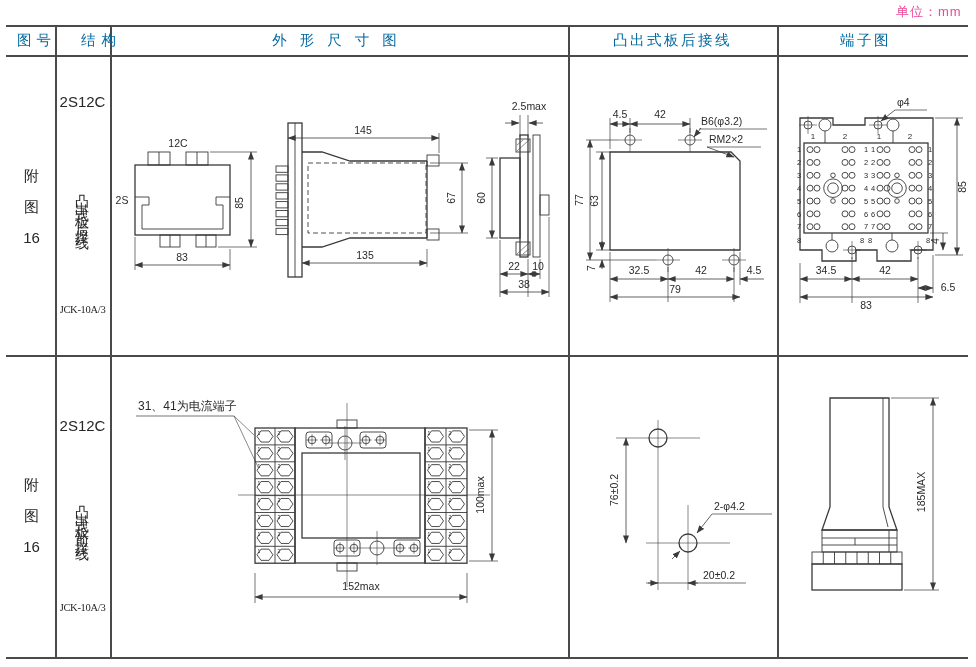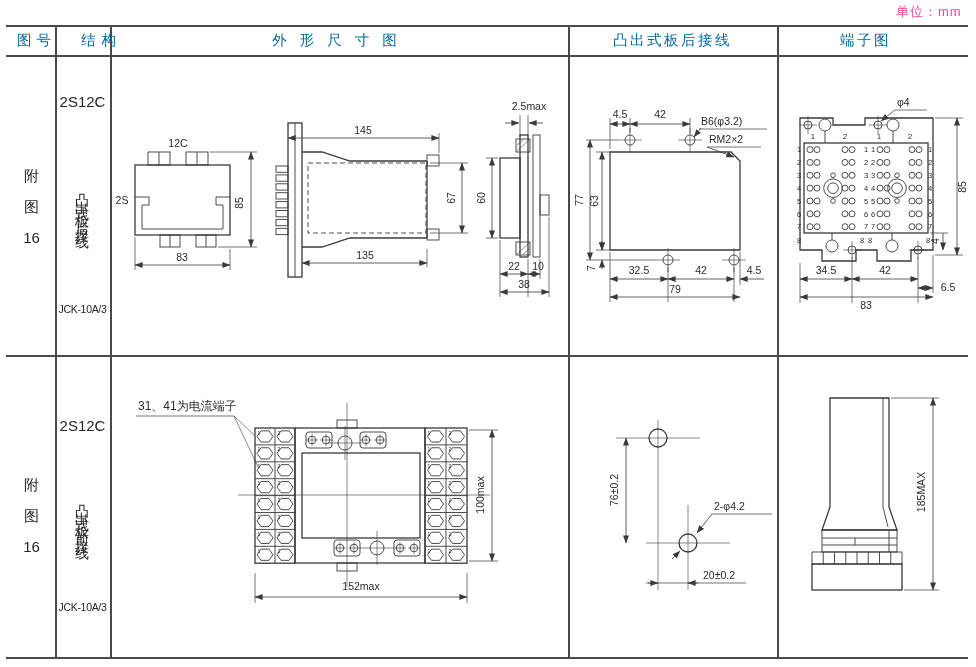--- a/index.html
+++ b/index.html
@@ -13,21 +13,21 @@
         letter-spacing:1px;color:#ec4899;}
   .cell{position:absolute;box-sizing:border-box;}
   .figno{left:8px;width:47px;display:flex;flex-direction:column;align-items:center;
          justify-content:center;gap:12px;font-size:15px;}
   .figno2{padding-top:16px;}
   .struct{left:55px;width:55px;display:flex;flex-direction:column;align-items:center;
           justify-content:space-between;padding:36px 0 40px;}
   .struct2{padding:60px 0 44px;}
   .model{font-size:15px;}
   .vert{writing-mode:vertical-rl;text-orientation:upright;font-size:14px;letter-spacing:7px;}
-  .type{font-size:10.5px;letter-spacing:-0.3px;white-space:nowrap;}
+  .type{font-size:10.5px;letter-spacing:-0.3px;white-space:nowrap;font-family:Liberation Serif, serif;}
   svg{position:absolute;font-family:"Liberation Sans","DejaVu Sans",sans-serif;}
   svg text{fill:#2a2a2a;}
   .shape{fill:none;stroke:#3a3a3a;stroke-width:1.3;stroke-linejoin:miter;}
   .thin{stroke-width:0.9;}
   .cl{stroke:#3a3a3a;stroke-width:0.6;fill:none;}
   .ext{stroke:#3a3a3a;stroke-width:0.7;fill:none;}
   .dash{stroke-dasharray:5 3;}
   .dim{stroke:#3a3a3a;stroke-width:0.8;fill:none;
        marker-start:url(#arr);marker-end:url(#arr);}
   .dimE{stroke:#3a3a3a;stroke-width:0.8;fill:none;marker-end:url(#arr);}

